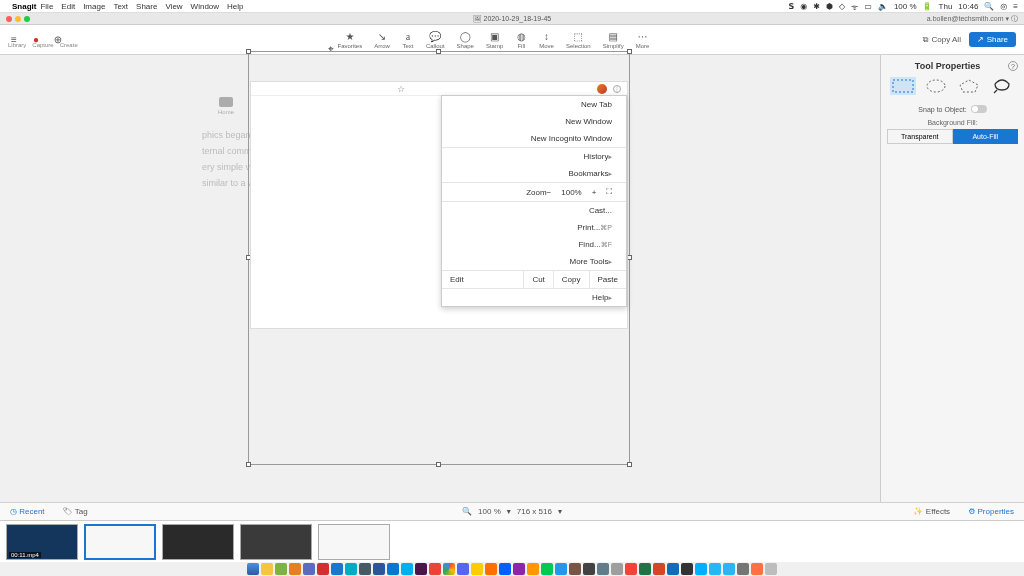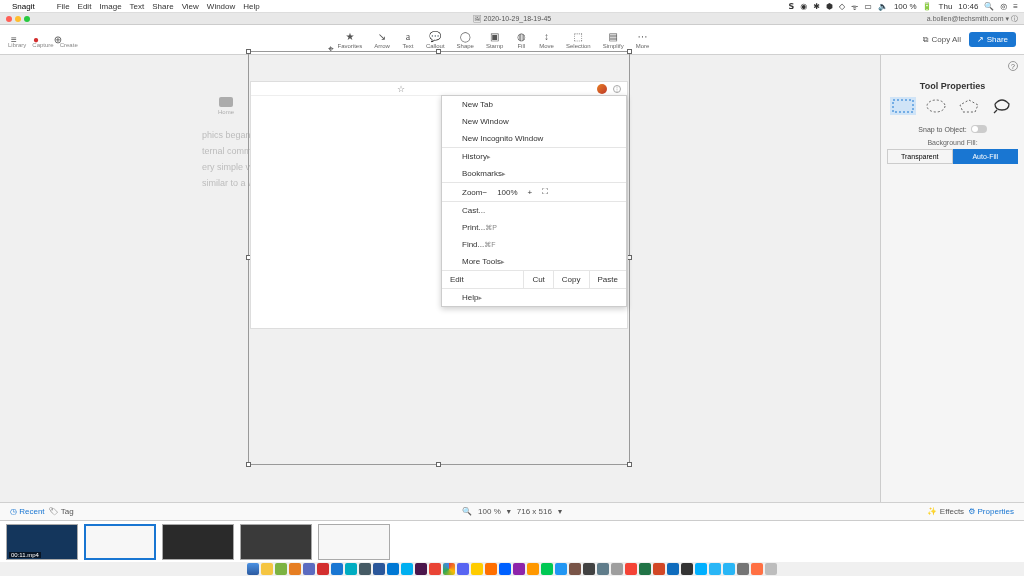--- a/index.html
+++ b/index.html
@@ -1,21 +1,21 @@
 <!DOCTYPE html>
 <html><head>
 <meta charset="utf-8">
 <style>
 * { margin: 0; padding: 0; box-sizing: border-box; font-family: -apple-system, BlinkMacSystemFont, "Segoe UI", Helvetica, Arial, sans-serif; }
 body { width: 1024px; height: 576px; background: #f0f0f0; overflow: hidden; position: relative; }
 
 
 .menubar { height: 13px; background: #fff; display: flex; align-items: center; font-size: 8px; padding: 0 6px; border-bottom: 1px solid #ddd; }
 .menubar .apple { margin-right: 6px; }
-.menubar .appname { font-weight: 400; margin-right: 22px; }
+.menubar .appname { font-weight: 700; margin-right: 4px; }
 .menubar .mitem { margin-right: 8px; color: #333; }
 .menubar .right { margin-left: auto; display: flex; align-items: center; gap: 6px; color: #333; }
 .menubar .right span { font-size: 8px; }
 
 
 .titlebar { height: 12px; background: #e8e8e8; display: flex; align-items: center; justify-content: center; font-size: 7px; color: #555; border-bottom: 1px solid #ccc; position: relative; }
 .traffic { position: absolute; left: 6px; display: flex; gap: 3px; }
 .traffic span { width: 6px; height: 6px; border-radius: 50%; display: inline-block; }
 .tr { background: #ff5f56; } .ty { background: #ffbd2e; } .tg { background: #27c93f; }
 
@@ -26,21 +26,21 @@
 .tb-btn .ico { width: 12px; height: 12px; display: flex; align-items: center; justify-content: center; font-size: 10px; color: #555; }
 .toolbar-center { margin: 0 auto; display: flex; align-items: center; gap: 12px; }
 .toolbar-right { display: flex; align-items: center; gap: 8px; font-size: 8px; }
 .copyall { color: #555; display:flex; align-items:center; gap:3px;}
 .sharebtn { background: #1976d2; color: #fff; padding: 3px 8px; border-radius: 3px; font-size: 8px; display:flex; align-items:center; gap:3px;}
 
 
 .main { display: flex; height: calc(100% - 13px - 12px - 30px - 18px - 56px); }
 .canvas { flex: 1; background: #f0f0f0; position: relative; }
 .sidebar { width: 144px; background: #f5f5f5; border-left: 1px solid #ccc; padding: 6px; }
-.sidebar-title { font-size: 9px; font-weight: 600; text-align: center; margin-bottom: 6px; color: #333; margin-top: 20px; }
+.sidebar-title { font-size: 9px; font-weight: 600; text-align: center; margin-bottom: 6px; color: #333; }
 .sidebar-help { float: right; width: 10px; height: 10px; border: 1px solid #999; border-radius: 50%; font-size: 7px; text-align: center; line-height: 9px; color: #666; }
 .shapes { display: flex; justify-content: space-around; margin-bottom: 10px; }
 .shape { width: 26px; height: 18px; display: flex; align-items: center; justify-content: center; }
 .shape.sel { background: #d0e4f7; }
 .snap-row { font-size: 7px; text-align: center; margin-bottom: 6px; color: #555; display:flex; align-items:center; justify-content:center; gap:4px;}
 .toggle { width: 16px; height: 8px; background: #ccc; border-radius: 4px; position: relative; display:inline-block;}
 .toggle::after { content:''; width:6px; height:6px; background:#fff; border-radius:50%; position:absolute; top:1px; left:1px; }
 .bgfill-label { font-size: 7px; text-align: center; color: #666; margin-bottom: 3px; }
 .bgfill-row { display: flex; font-size: 7px; }
 .bgfill-row div { flex: 1; text-align: center; padding: 3px; border: 1px solid #ccc; }
@@ -66,33 +66,33 @@
 .li-nav { position:absolute; left:0; top:42px; display:flex; gap:18px; padding-left:10px; opacity:0.65;}
 .li-item { display:flex; flex-direction:column; align-items:center; font-size:6px; color:#888; position:relative;}
 .li-ico { width:14px; height:10px; background:#888; border-radius:2px; margin-bottom:2px; position:relative;}
 .badge { position:absolute; top:-3px; right:-4px; background:#d32f2f; color:#fff; font-size:5px; border-radius:6px; padding:0 2px; line-height:7px;}
 
 
 .bodytext { position:absolute; left:-6px; top:72px; font-size:9px; color:#999; line-height:16px; font-family: Georgia, serif; width: 200px; opacity:0.6;}
 
 
 .chrome-menu { position:absolute; right:3px; top:40px; width:186px; background:#fff; border:1px solid #ccc; box-shadow:0 2px 6px rgba(0,0,0,.2); font-size:8px; color:#333;}
-.cm-row { padding: 4px 20px; display:flex; align-items:center; justify-content:flex-start;}
+.cm-row { padding: 4px 14px; display:flex; align-items:center; justify-content:flex-end;}
 .cm-sep { border-top:1px solid #e5e5e5; }
 .cm-zoom { display:flex; align-items:center; gap:10px; }
 .cm-zoom span { color:#333; }
 .cm-sub { color:#888; font-size:7px; }
 .cm-edit { display:flex; }
 .cm-edit div { padding: 4px 8px; border-left:1px solid #e5e5e5; }
 .cm-edit div:first-child { border-left:none; flex:1; }
 
 
 .statusbar { height: 18px; background: #f9f9f9; border-top: 1px solid #d0d0d0; display: flex; align-items: center; font-size: 8px; color: #555; padding: 0 10px; justify-content: space-between; }
 .statusbar .center { position:absolute; left:50%; transform:translateX(-50%); display:flex; gap:6px; align-items:center;}
-.statusbar .left, .statusbar .right { display:flex; gap:4px; align-items:center;text-align:right;}
+.statusbar .left, .statusbar .right { display:flex; gap:18px; align-items:center;text-align:right;}
 
 
 .tray { height: 42px; background: #fff; border-top: 1px solid #ccc; display: flex; align-items: center; padding: 3px 6px; gap: 6px; }
 .thumb { width: 72px; height: 36px; background: #ddd; border: 1px solid #aaa; position:relative; font-size:6px; display:flex; align-items:flex-end; justify-content:center; color:#fff;}
 .thumb.active { border: 2px solid #1976d2; }
 .thumb .tlabel { position:absolute; bottom:1px; left:2px; background:rgba(0,0,0,.6); padding:0 2px;}
 
 
 .dock { position:absolute; bottom:0; left:50%; transform:translateX(-50%); height:14px; display:flex; gap:2px; background:rgba(240,240,240,.9); border-radius:4px 4px 0 0; padding:1px 4px;}
 .dockicon { width:12px; height:12px; border-radius:2px; }

